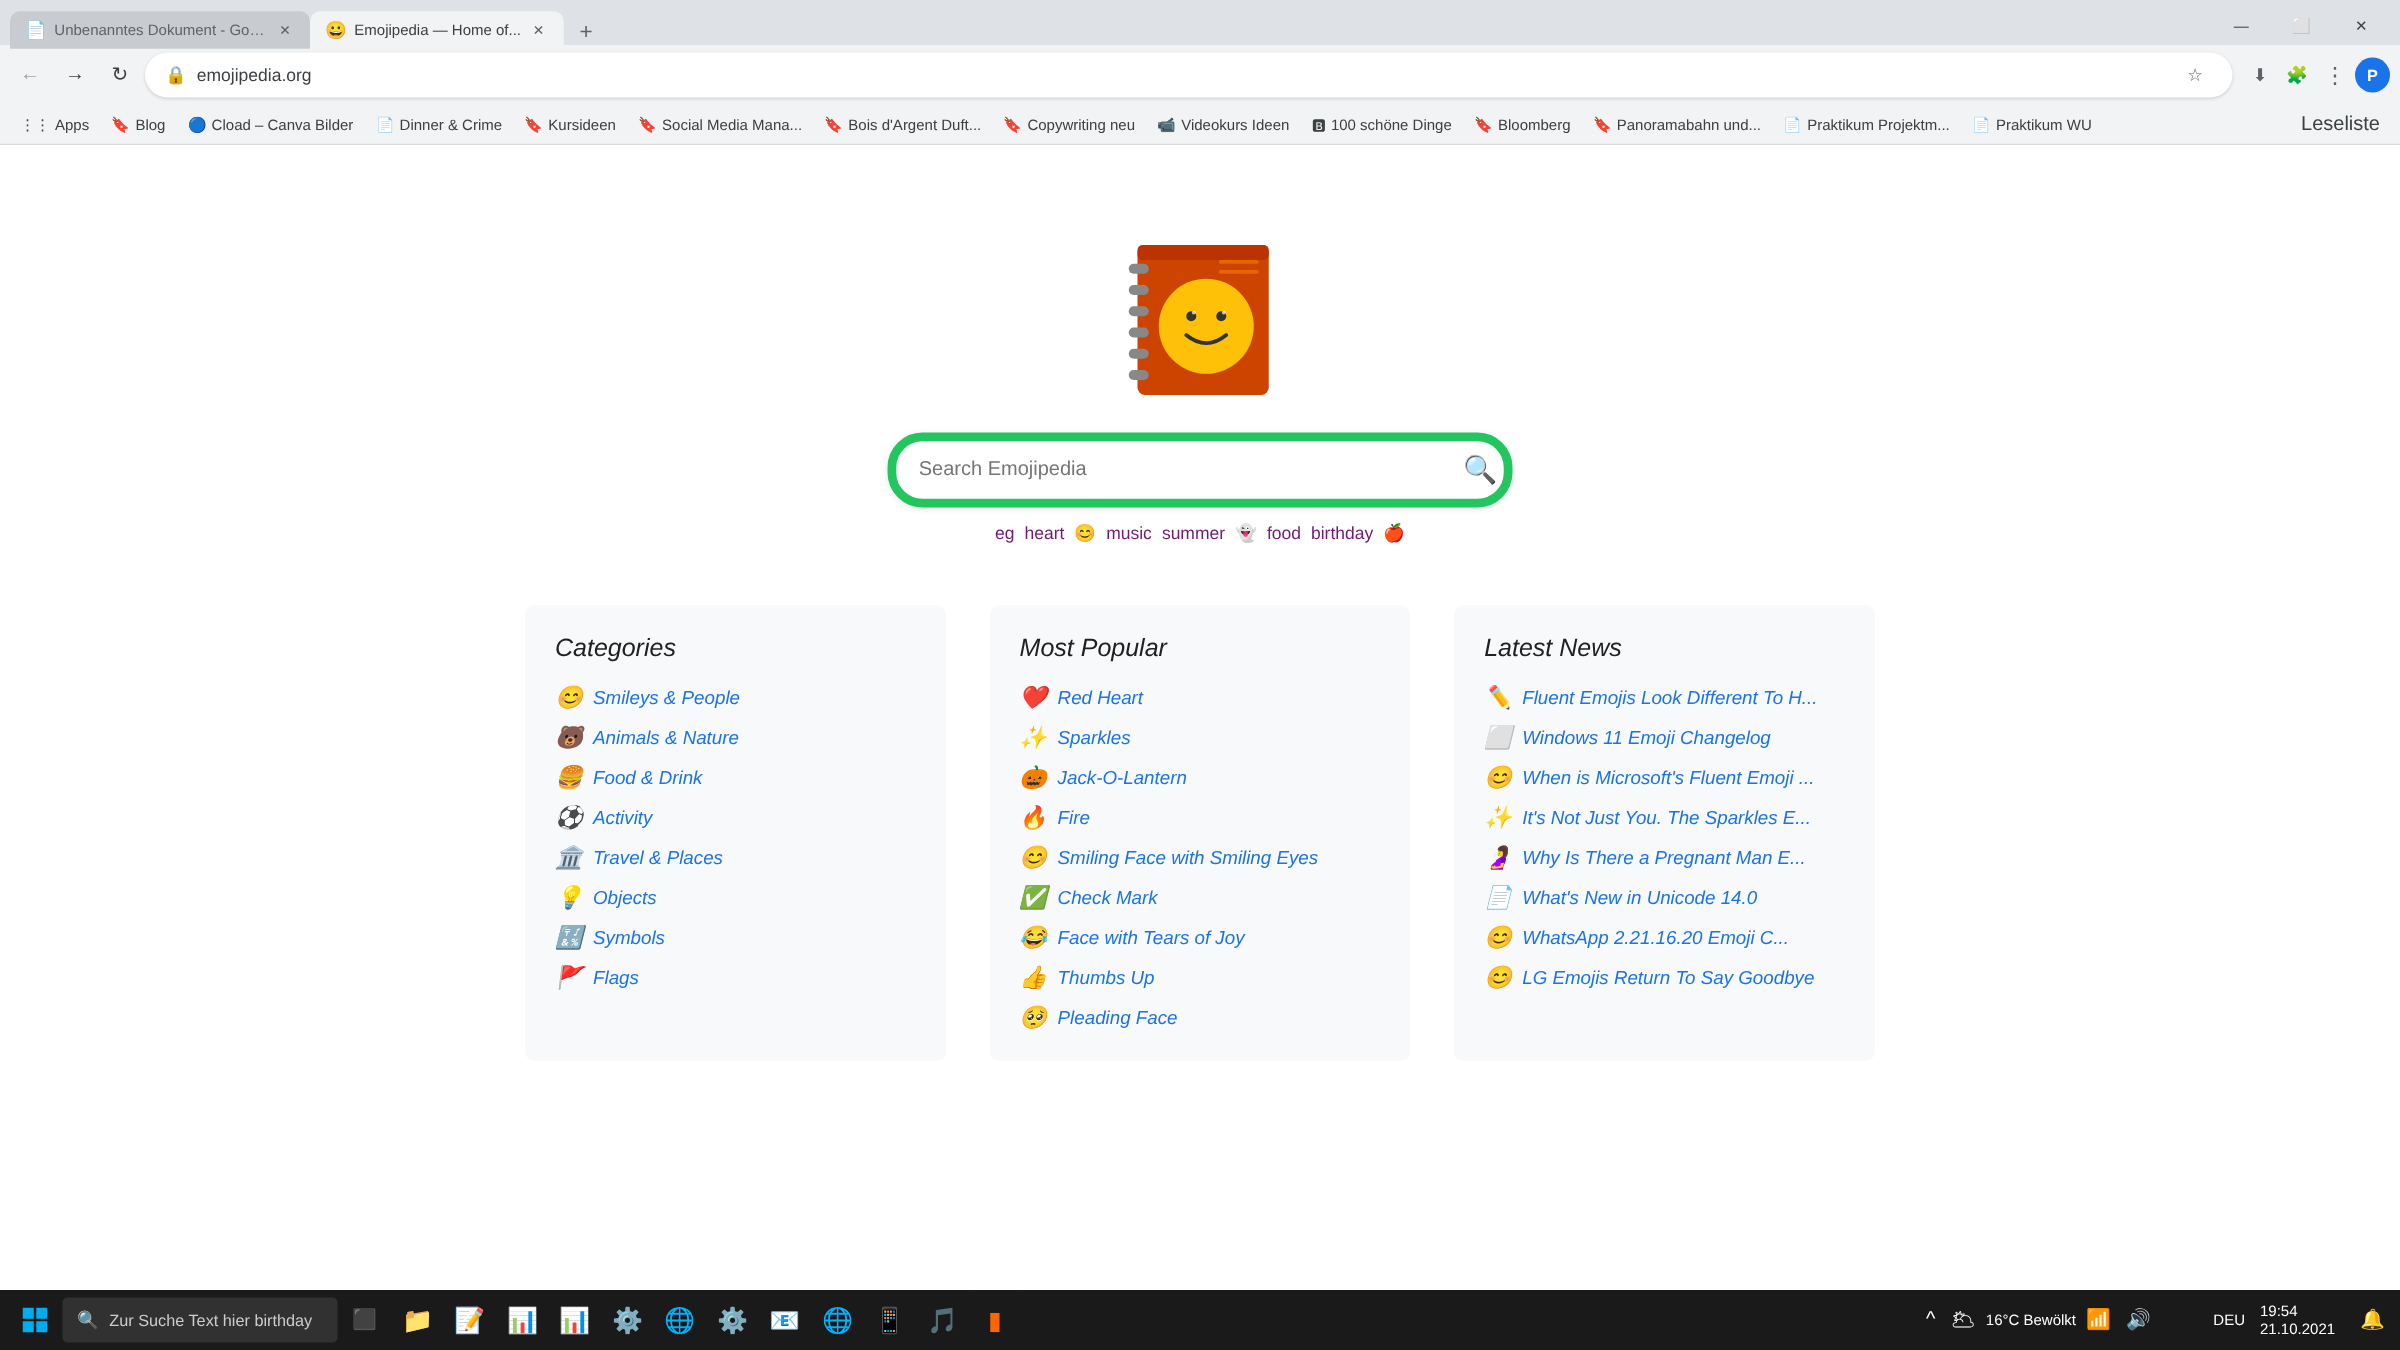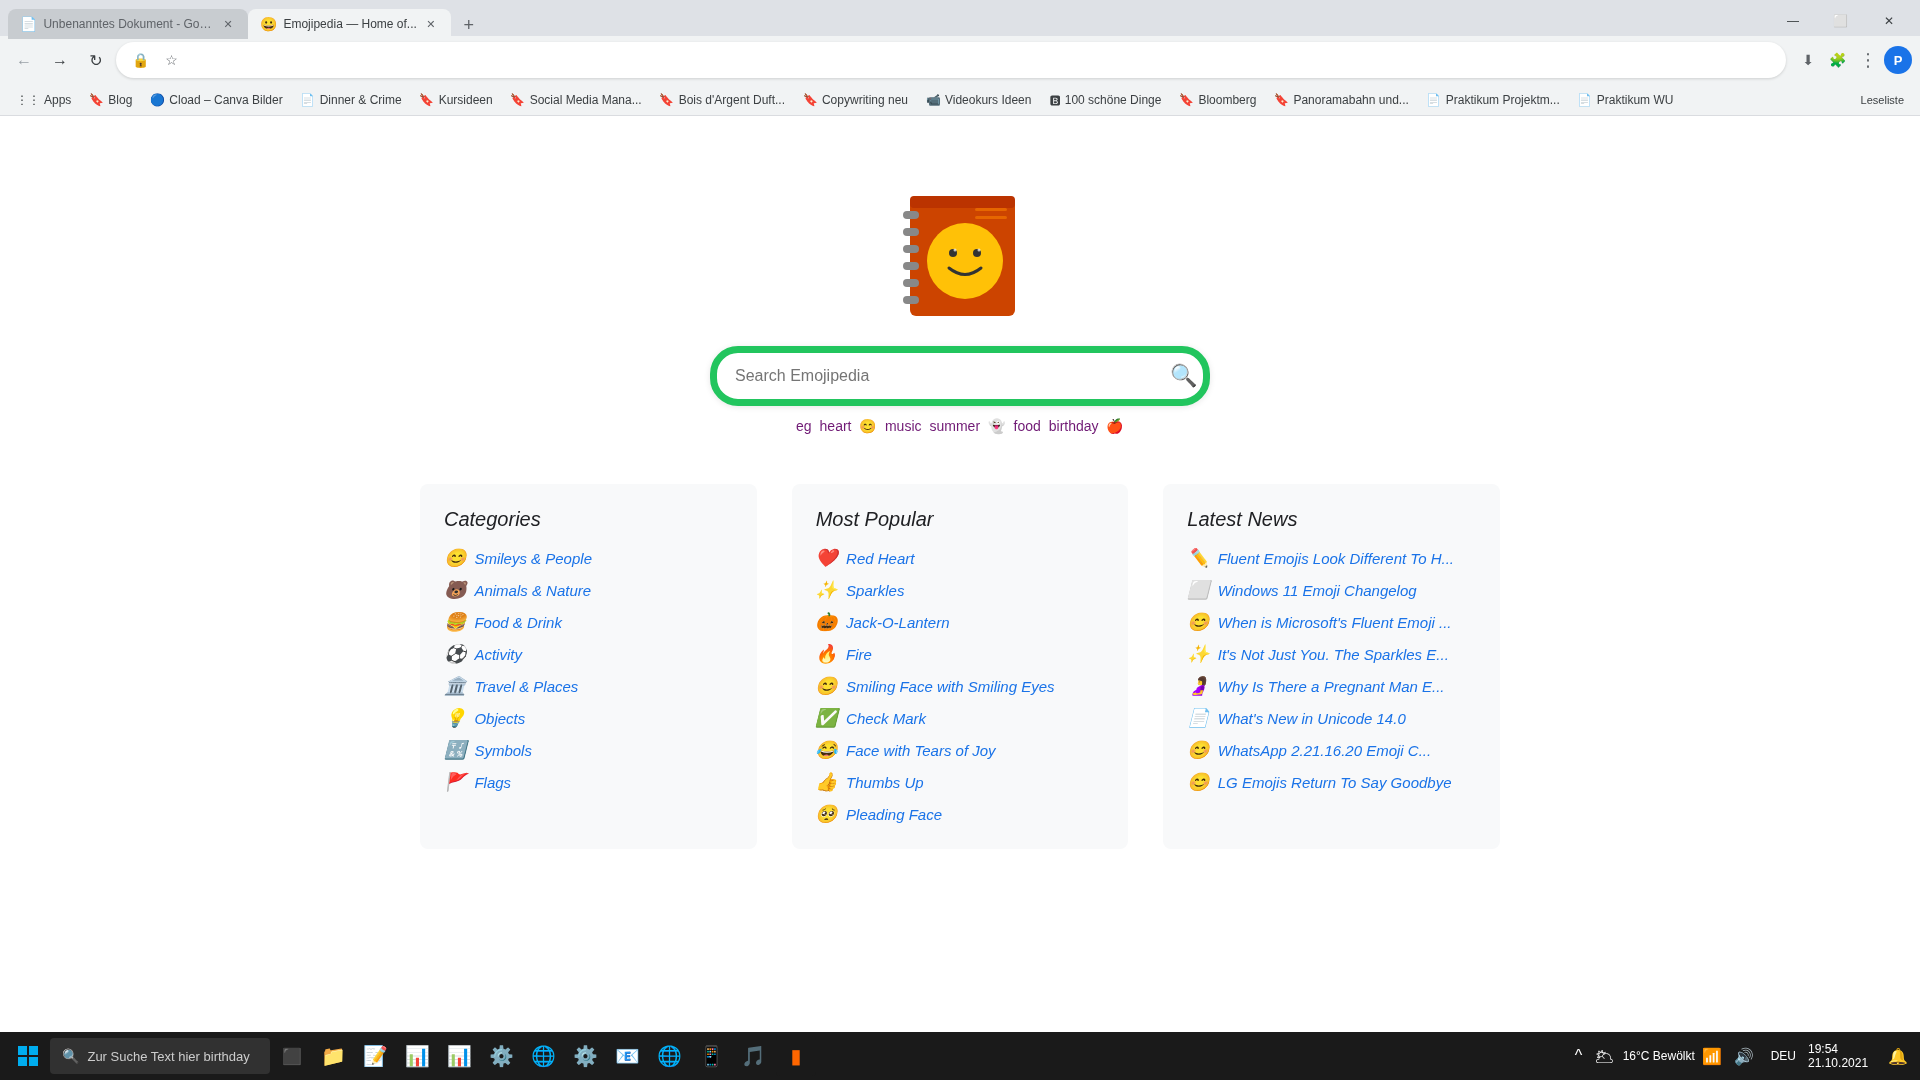--- a/index.html
+++ b/index.html
@@ -135,21 +135,21 @@
       display: flex; align-items: center; gap: 4px;
       padding: 4px 8px;
       border-radius: 4px;
       font-size: 12px; color: #3c4043; cursor: pointer;
       white-space: nowrap;
     }
     .bookmark-icon { font-size: 12px; }
     .bookmark-more {
       margin-left: auto;
       padding: 4px 8px;
-      font-size: 11px; color: #3c4043; cursor: pointer;
+      font-size: 16px; color: #3c4043; cursor: pointer;
       white-space: nowrap;
     }
 
     
     .page-content {
       background: #ffffff;
       min-height: calc(1080px - 36px - 48px - 32px - 48px);
       display: flex;
       flex-direction: column;
       align-items: center;
@@ -336,20 +336,21 @@
       <div class="win-btn close">✕</div>
     </div>
   </div>
 
   <div class="nav-bar">
     <button class="nav-btn disabled">←</button>
     <button class="nav-btn">→</button>
     <button class="nav-btn">↻</button>
     <div class="address-bar">
       <span style="color:#5f6368; font-size:14px;">🔒</span>
+      <input type="text" value="emojipedia.org" style="">
       <div class="address-icons">
         <div class="addr-icon">☆</div>
       </div>
     </div>
     <div class="toolbar-right">
       <div class="addr-icon">⬇</div>
       <div class="addr-icon">🧩</div>
       <div class="addr-icon" style="font-size:18px;">⋮</div>
       <div class="profile-btn">P</div>
     </div>
@@ -639,20 +640,20 @@
   <div class="taskbar-item" style="background:#1a1a1a; color:#ff6600; border-radius:4px;">▮</div>
 
   <div class="taskbar-right">
     <div class="taskbar-right-icons">
       <span class="taskbar-right-icon">^</span>
       <span class="taskbar-right-icon">🌥</span>
       <span style="font-size:12px;">16°C  Bewölkt</span>
       <span class="taskbar-right-icon">📶</span>
       <span class="taskbar-right-icon">🔊</span>
     </div>
-    <span style="font-size:12px; padding: 0 4px;">DEU</span>
+    <span style="font-size:12px; padding: 0 4px; margin-left: 34px;">DEU</span>
     <div class="taskbar-time">
       <div>19:54</div>
       <div>21.10.2021</div>
     </div>
     <div class="taskbar-right-icon">🔔</div>
   </div>
 </div>
 
 </body></html>

